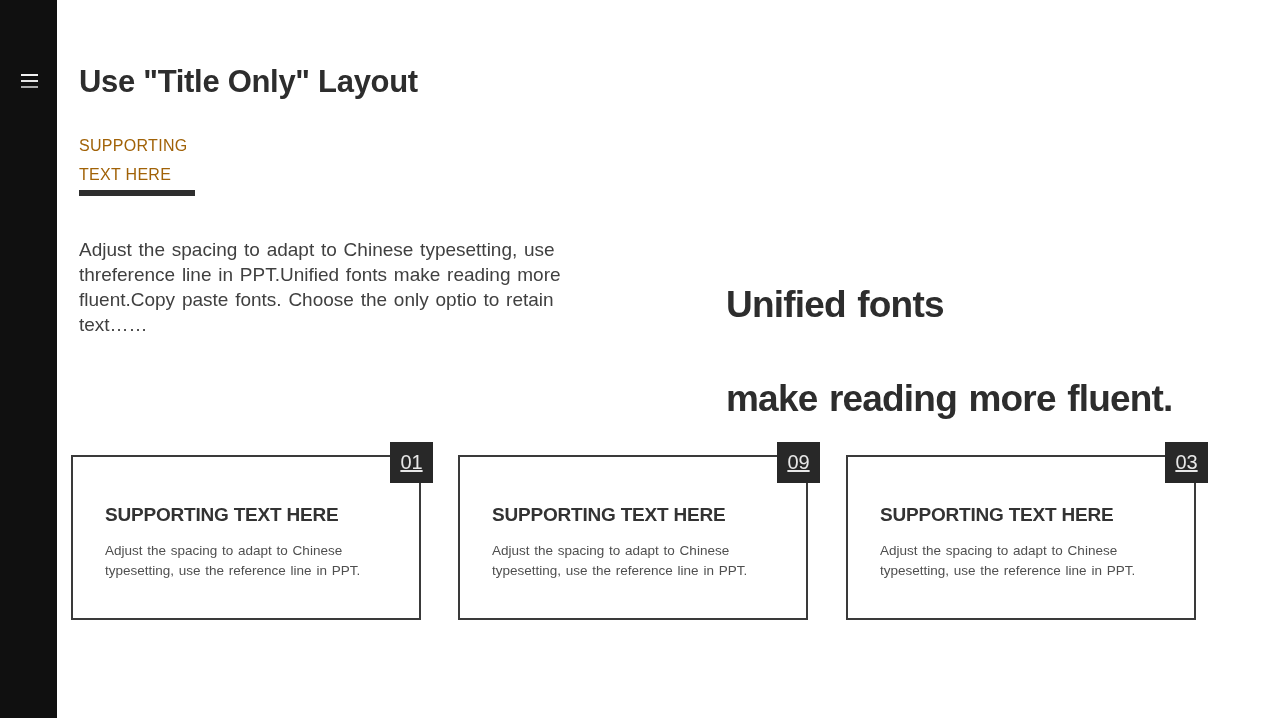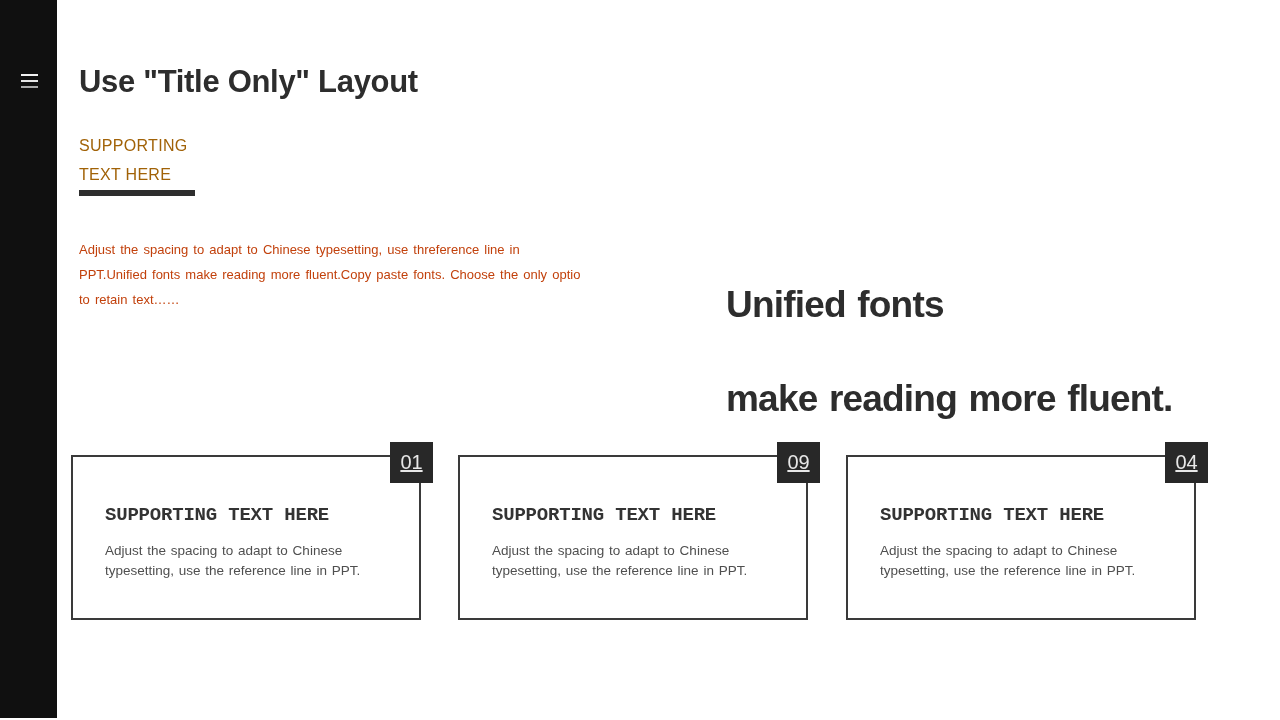--- a/index.html
+++ b/index.html
@@ -39,22 +39,22 @@
     font-size: 16px; font-weight: normal; letter-spacing: 0.3px;
     color: #a16207; line-height: 29px;
   }
   .title-rule {
     position: absolute; left: 79px; top: 190px;
     width: 116px; height: 6px; background: #2e2e2e;
   }
   .intro-paragraph {
     position: absolute; left: 79px; top: 237px;
     width: 505px;
-    font-size: 13px; line-height: 25px;
-    color: #c2410c; word-spacing: 1.5px;
+    font-size: 19px; line-height: 25px;
+    color: #404040; word-spacing: 1.5px;
   }
   .headline {
     position: absolute; left: 726px; top: 234px;
     font-size: 37px; font-weight: bold; letter-spacing: -0.8px;
     color: #2d2d2d; line-height: 46px; word-spacing: 2px;
   }
   .headline span { display: block; white-space: nowrap; margin-top: 48px; }
 
   
   .card {
@@ -69,21 +69,21 @@
   .badge {
     position: absolute; top: -15px; right: -14px;
     width: 43px; height: 41px;
     background: #282828; color: #e8e8e8;
     font-size: 20px;
     display: flex; align-items: center; justify-content: center; text-decoration: underline;
   }
   .card-heading {
     position: absolute; left: 32px; top: 47px;
     font-size: 19px; font-weight: bold; letter-spacing: -0.2px;
-    color: #333333; white-space: nowrap; font-family: Liberation Mono, monospace;
+    color: #333333; white-space: nowrap;
   }
   .card-body {
     position: absolute; left: 32px; top: 84px;
     width: 272px;
     font-size: 13.5px; line-height: 20px;
     color: #4f4f4f; word-spacing: 1px;
   }
 </style>
 </head>
 <body>
@@ -121,17 +121,17 @@
     <p class="card-body">Adjust the spacing to adapt to Chinese typesetting, use the reference line in PPT.</p>
   </div>
 
   <div class="card card-2">
     <div class="badge">09</div>
     <h3 class="card-heading">SUPPORTING TEXT HERE</h3>
     <p class="card-body">Adjust the spacing to adapt to Chinese typesetting, use the reference line in PPT.</p>
   </div>
 
   <div class="card card-3">
-    <div class="badge">04</div>
+    <div class="badge">03</div>
     <h3 class="card-heading">SUPPORTING TEXT HERE</h3>
     <p class="card-body">Adjust the spacing to adapt to Chinese typesetting, use the reference line in PPT.</p>
   </div>
 </div>
 
 </body></html>

